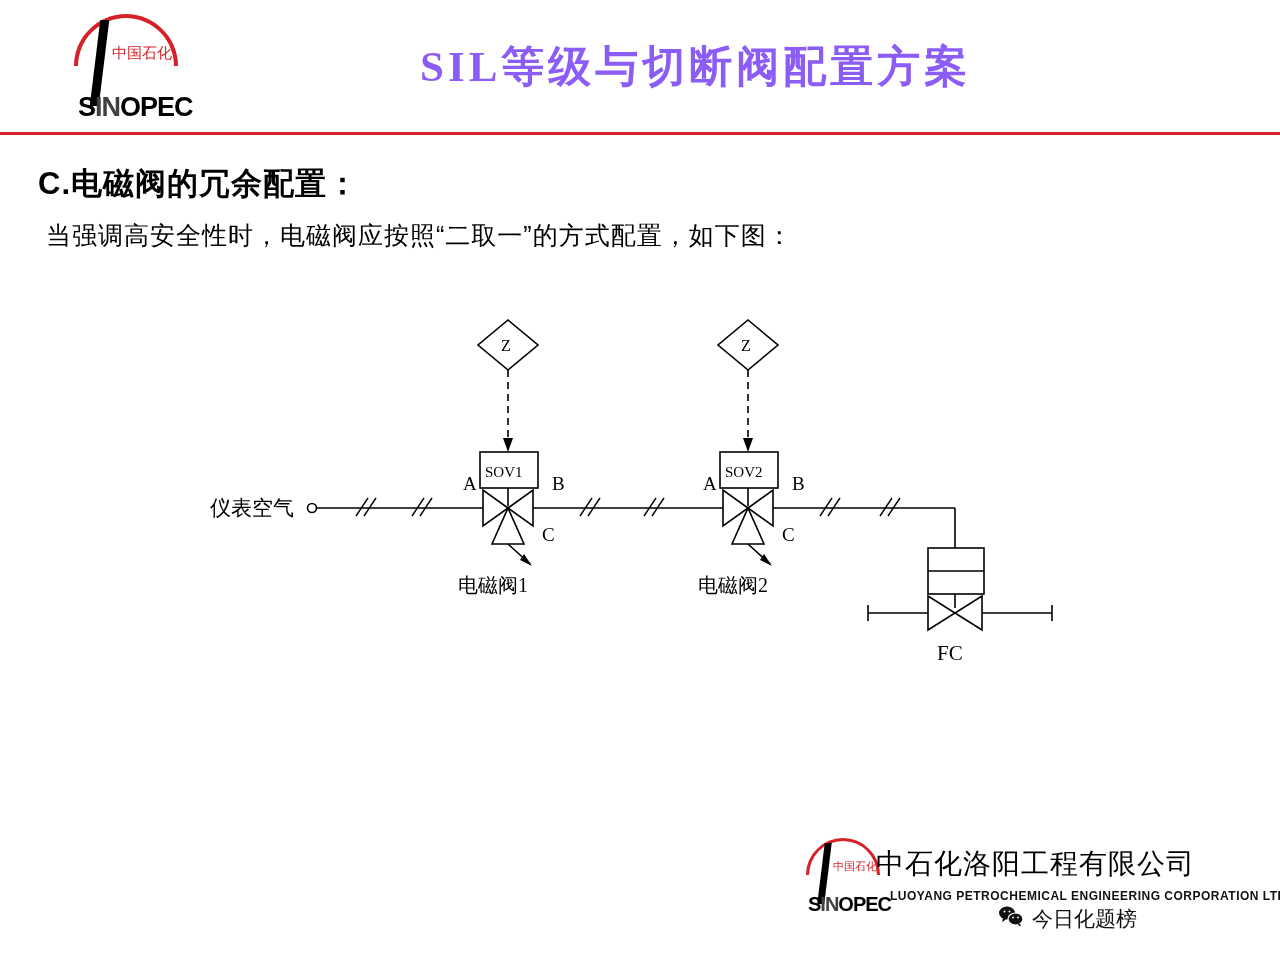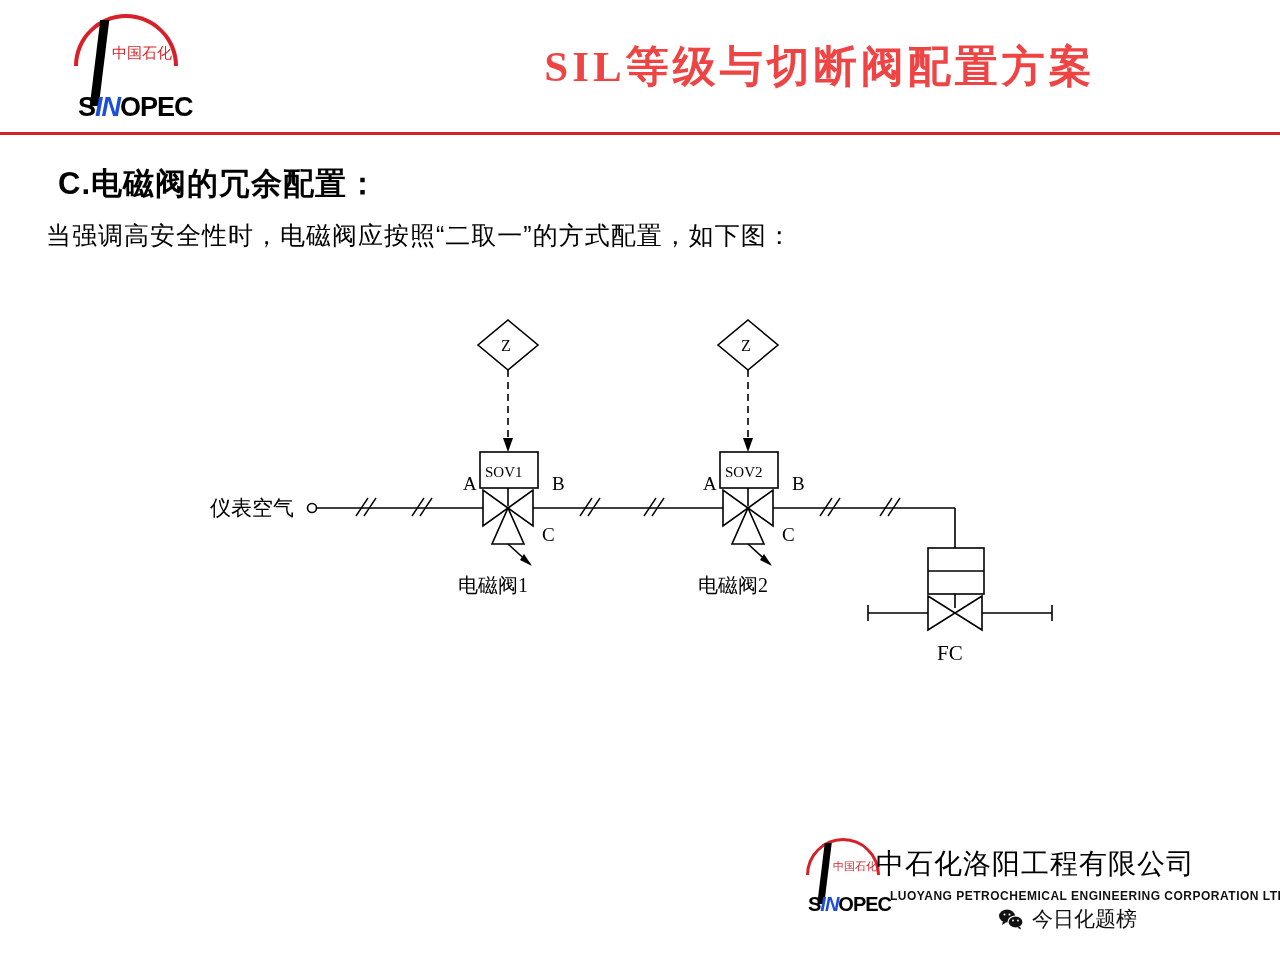--- a/index.html
+++ b/index.html
@@ -28,26 +28,26 @@
     left: 0; top: 132px;
     width: 1280px;
     height: 3px;
     background: #d62128;
   }
   #slide-title {
     position: absolute;
     left: 420px;
     top: 38px;
     width: 800px;
-    text-align: center;
+    text-align: left;
     font-size: 43px;
     font-weight: bold;
     letter-spacing: 4px;
     font-family: "Liberation Serif", serif;
-    color: #ef4444;
+    color: #8b5cf6;
     white-space: nowrap;
   }
 
   
   .logo-wrap { position: absolute; }
   #logo-header { left: 66px; top: 14px; width: 130px; height: 112px; }
   .logo-arc {
     position: absolute;
     left: 8px; top: 0px;
     width: 104px; height: 104px;
@@ -78,31 +78,30 @@
   .logo-word {
     position: absolute;
     left: 12px; top: 78px;
     font-size: 27px;
     font-weight: bold;
     font-family: "Liberation Sans", sans-serif;
     letter-spacing: -1px;
     color: #000;
     white-space: nowrap;
   }
-  .logo-word .red { color: #1d4ed8; font-style: italic; }
+  .logo-word .red { color: #404040; }
 
   
   #section-heading {
     position: absolute;
     left: 38px; top: 163px;
     font-size: 31px;
     font-weight: bold;
     letter-spacing: 1px;
     white-space: nowrap;
-    margin-left: 20px;
   }
   #section-body {
     position: absolute;
     left: 46px; top: 219px;
     font-size: 25px;
     letter-spacing: 1px;
     white-space: nowrap;
   }
 
   
@@ -144,21 +143,20 @@
     font-weight: bold;
     letter-spacing: 0.5px;
     color: #111;
     white-space: nowrap;
   }
 
   #wechat-badge {
     position: absolute;
     left: 998px; top: 905px;
     display: flex;
-    align-items: center;
     gap: 8px;
   }
   #wechat-badge .wc-icon {
     width: 26px; height: 22px;
     position: relative;
   }
   #wechat-badge .wc-text {
     font-size: 21px;
     font-family: "Liberation Serif", serif;
     color: #111;

